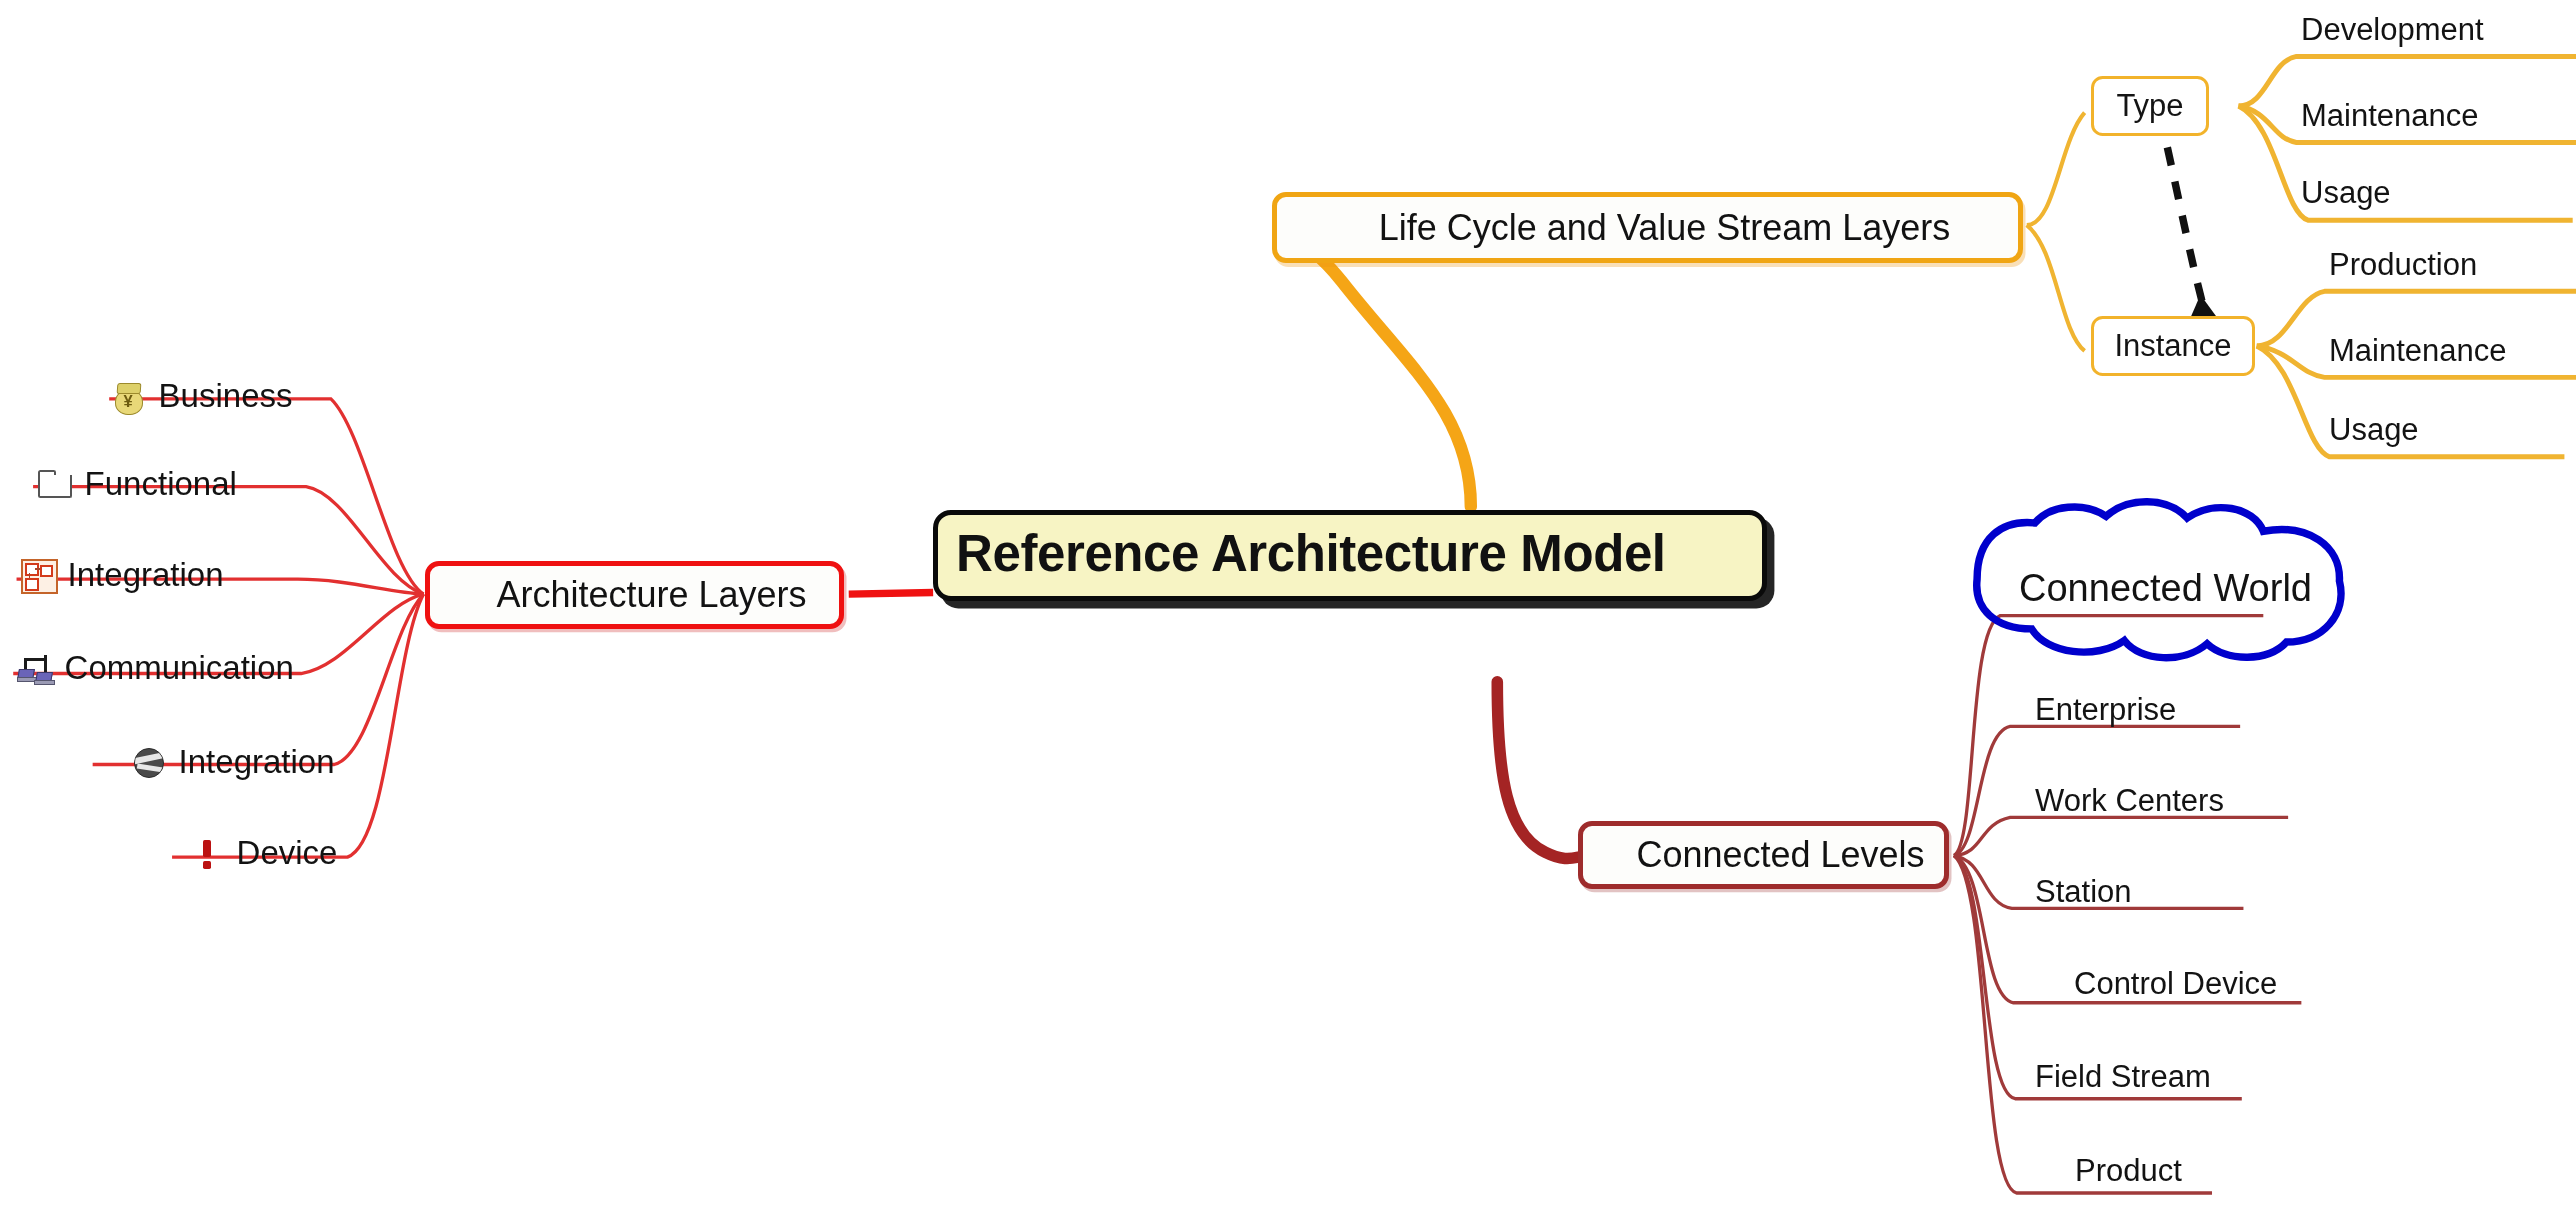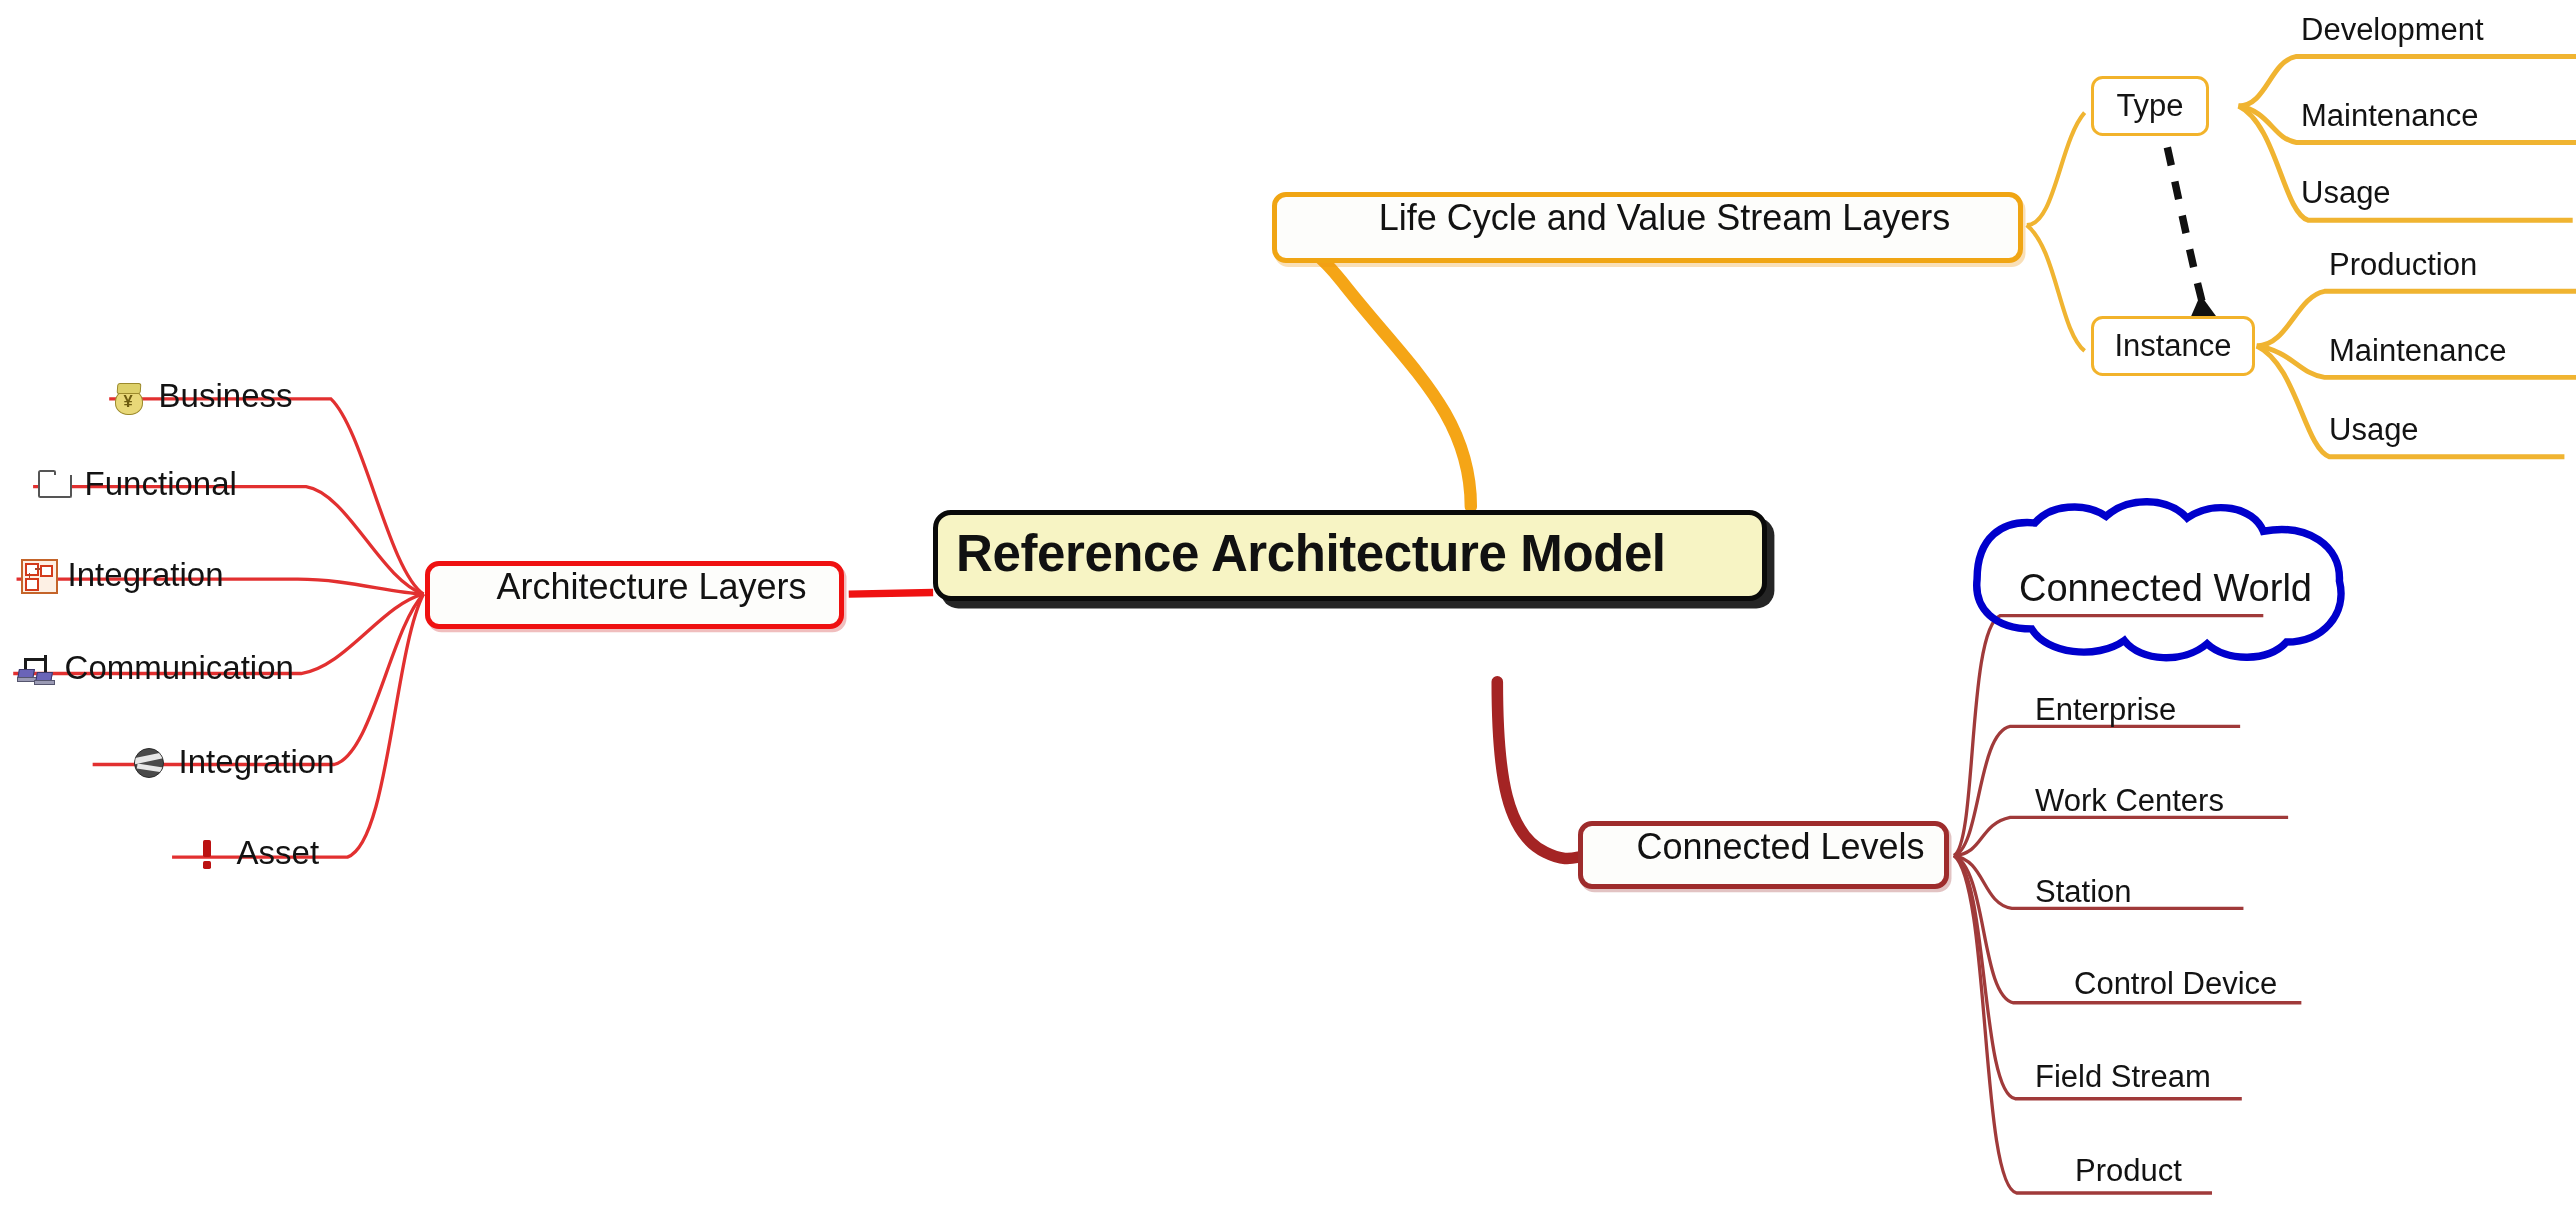--- a/index.html
+++ b/index.html
@@ -21,21 +21,21 @@
     padding:11.6px 18px 15px 18px;box-sizing:border-box;
   }
   .root .t{
     font-size:51px;font-weight:bold;color:#111;line-height:1.06;
     letter-spacing:-0.4px;
   }
 
   
   .mainbox{
     border-radius:14px;background:#fdfdfb;box-sizing:border-box;
-    display:flex;justify-content:center;padding-left:34px;
+    display:flex;align-items:center;justify-content:center;padding-left:34px;
   }
   .mainbox .t{font-size:36px;color:#121212;}
 
   #n-archlayers{
     left:425px;top:561px;width:419px;height:68px;
     border:5.8px solid #ef1111;
     box-shadow:2.5px 3.3px 0 0 rgba(200,20,20,.28);
   }
   #n-lifecycle{
     left:1272px;top:192px;width:751px;height:71px;
@@ -264,21 +264,21 @@
         <span class="g"></span>
       </span>
     <span class="lbl">Integration</span>
   </div>
 
   <div class="node layerrow" style="left:187px;top:834px;">
     <span class="ic ic-excl">
       <span class="bar"></span>
         <span class="dot"></span>
     </span>
-    <span class="lbl">Asset</span>
+    <span class="lbl">Device</span>
   </div>
 
   <div class="node subbox" id="n-type">
     <span class="t">Type</span>
   </div>
   <div class="node subbox" id="n-instance">
     <span class="t">Instance</span>
   </div>
 
   <div class="node leaf" style="left:2301px;top:11.6px;">Development</div>

